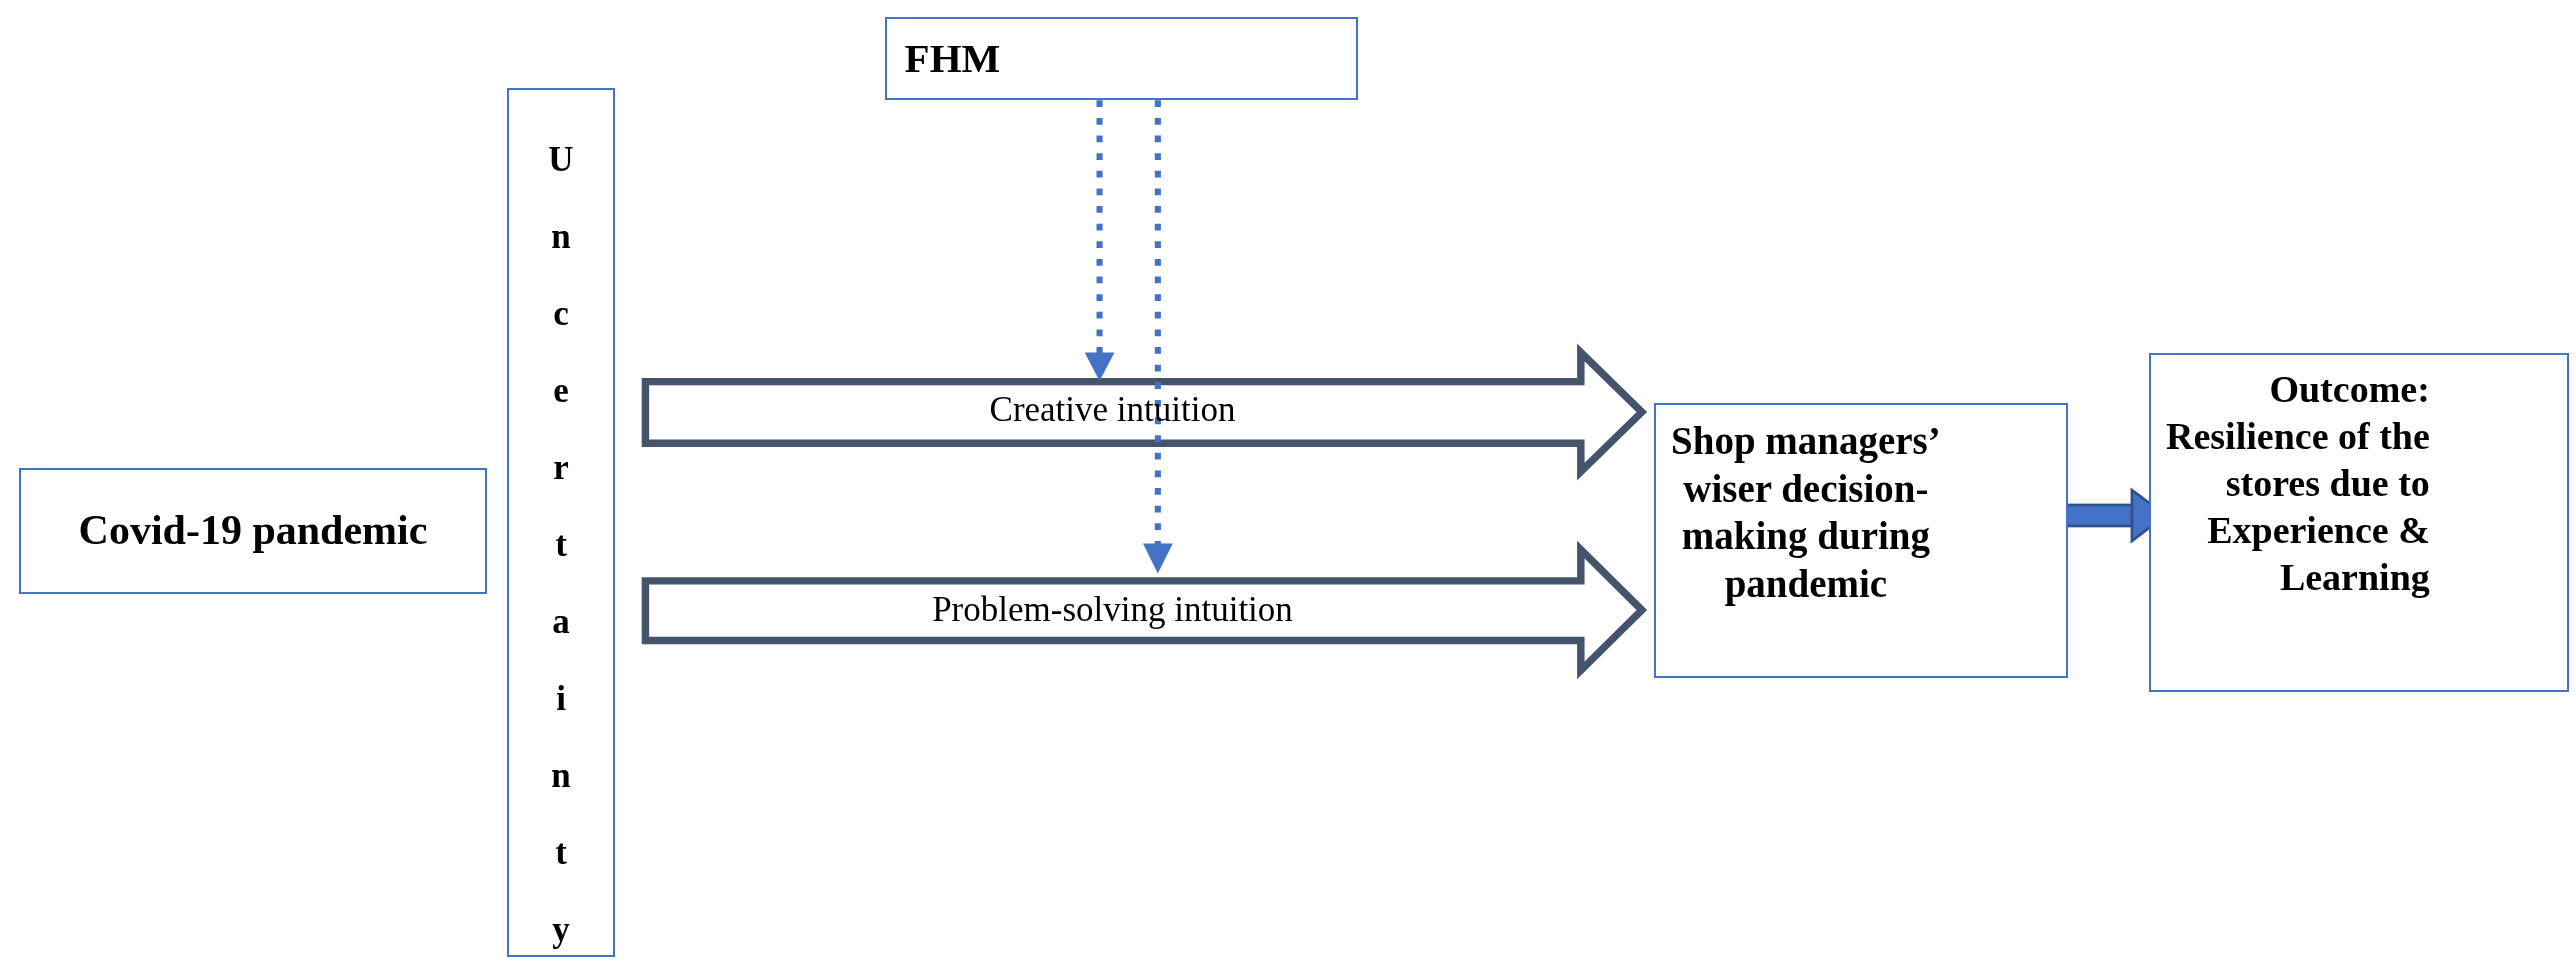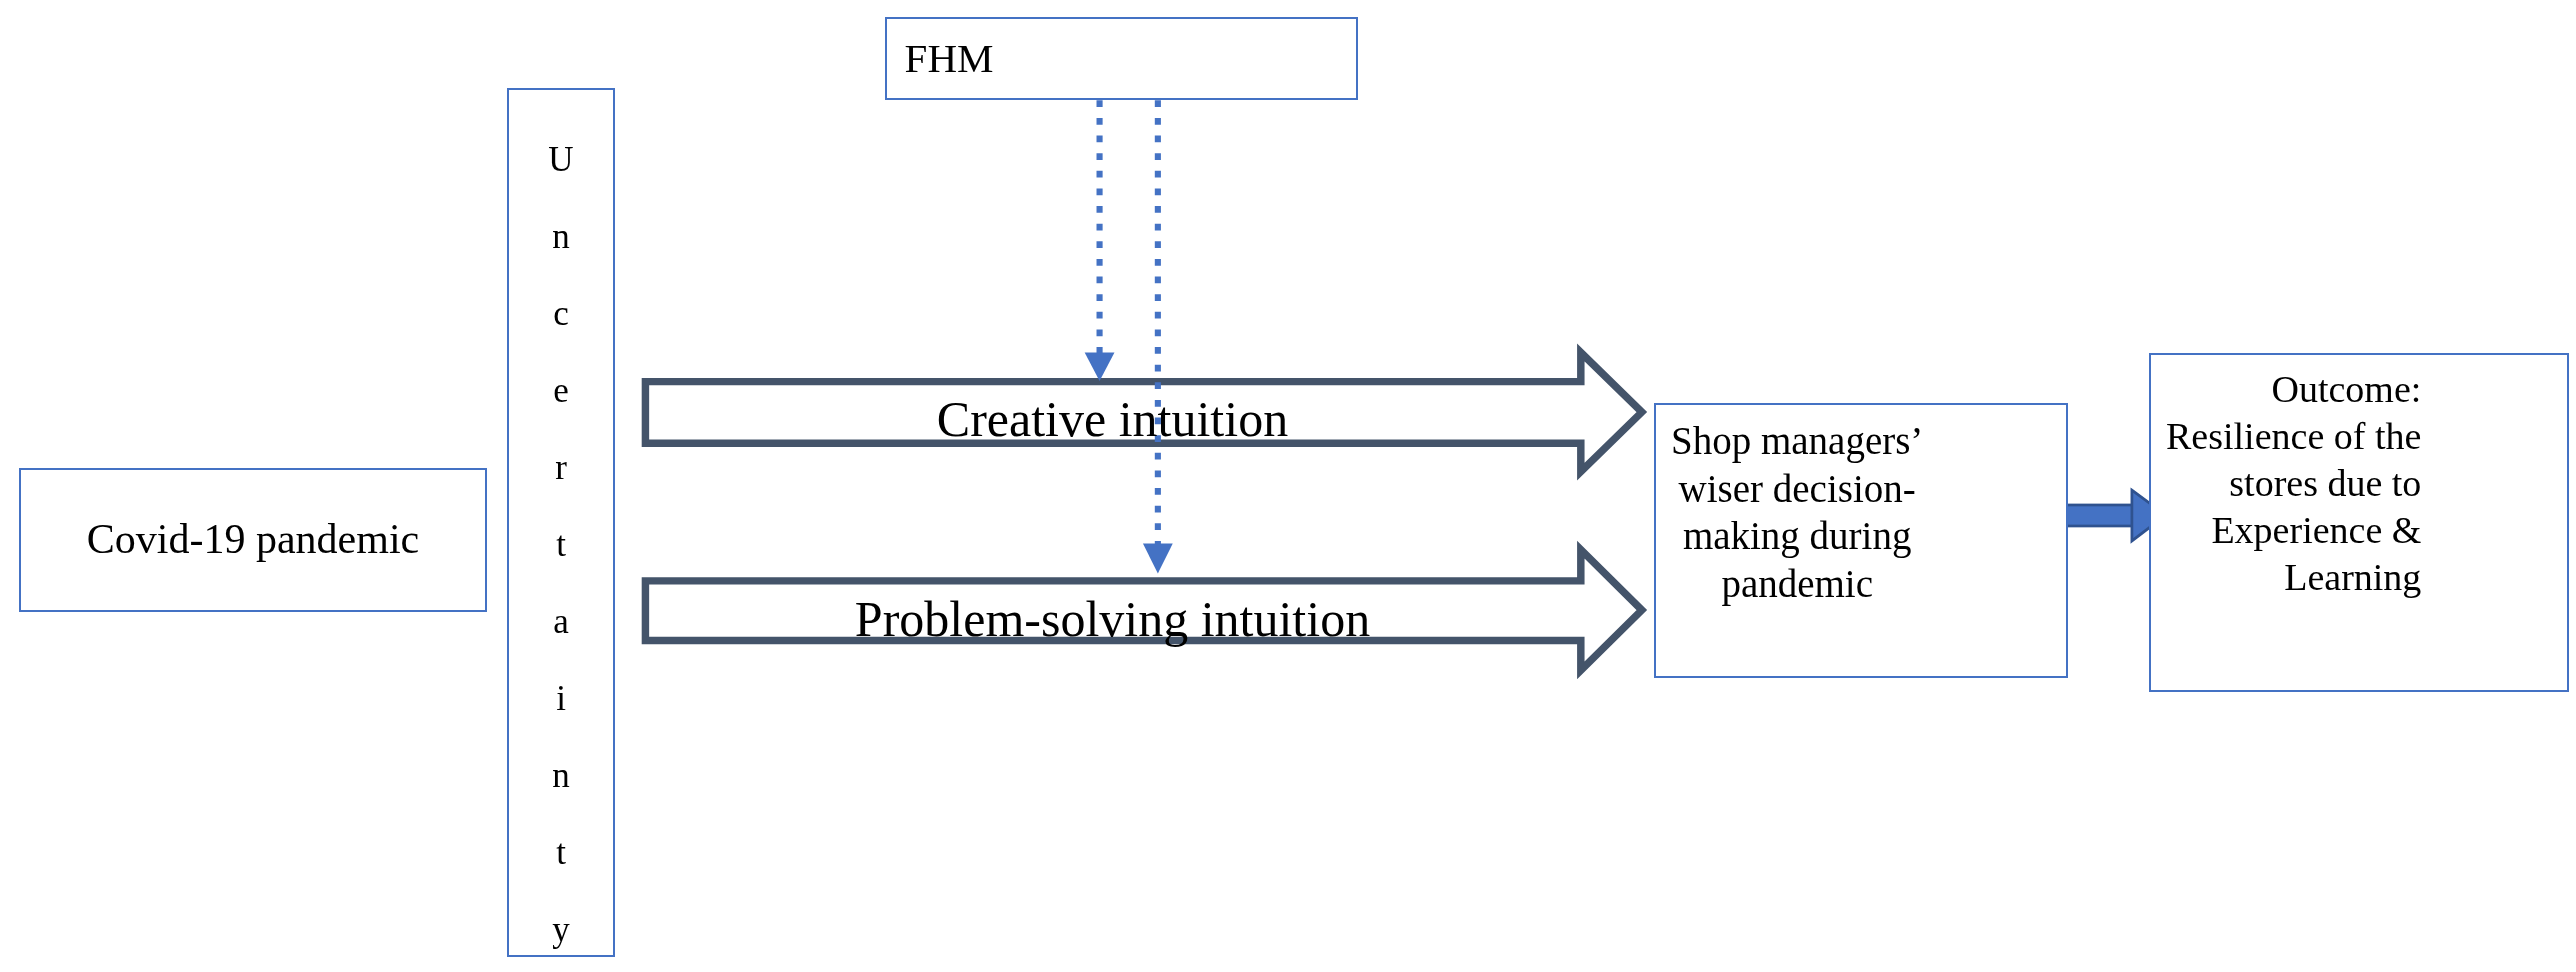--- a/index.html
+++ b/index.html
@@ -20,34 +20,35 @@
   }
 
   
   .box {
     position: absolute;
     box-sizing: border-box;
     border: 2.7px solid #4472C4;
     background: #ffffff;
     display: flex;
     align-items: center;
+    font-weight: bold;
   }
   .box-text {
     font-family: "Liberation Serif", "DejaVu Serif", serif;
     color: #000000;
     line-height: 1.18;
     white-space: pre-line;
   }
 
   
   #covid-box {
     left: 19px;
     top: 468px;
     width: 468px;
-    height: 144px;
+    height: 126px;
     justify-content: center;
   }
   #covid-box .box-text {
     font-size: 42px;
     text-align: center;
   }
 
   
   #fhm-box {
     left: 885px;
@@ -128,21 +129,21 @@
     top: 0;
     width: 2576px;
     height: 972px;
     pointer-events: none;
   }
 
   
   .arrow-label {
     position: absolute;
     font-family: "Liberation Serif", "DejaVu Serif", serif;
-    font-size: 50px;
+    font-size: 35px;
     color: #000000;
     text-align: center;
     white-space: nowrap;
   }
   #creative-label {
     left: 645px;
     top: 390px;
     width: 935px;
   }
   #problem-label {

